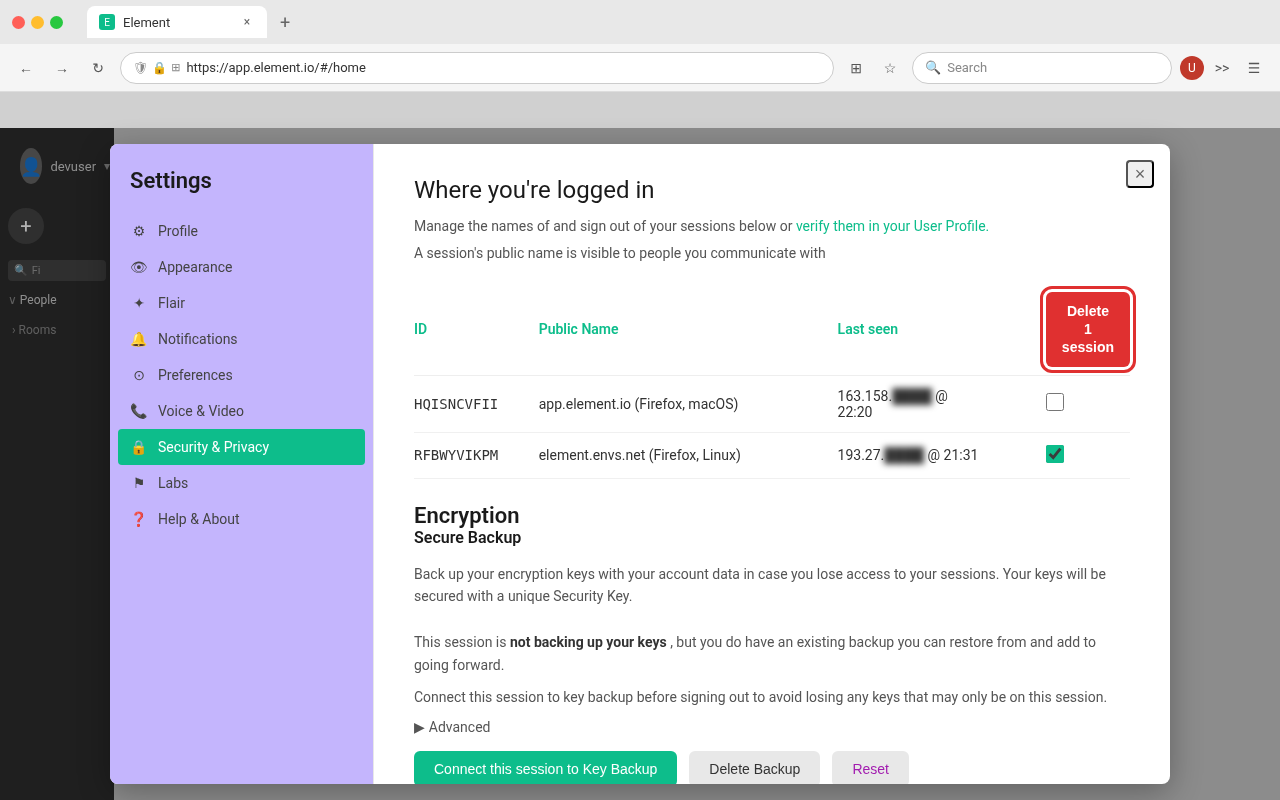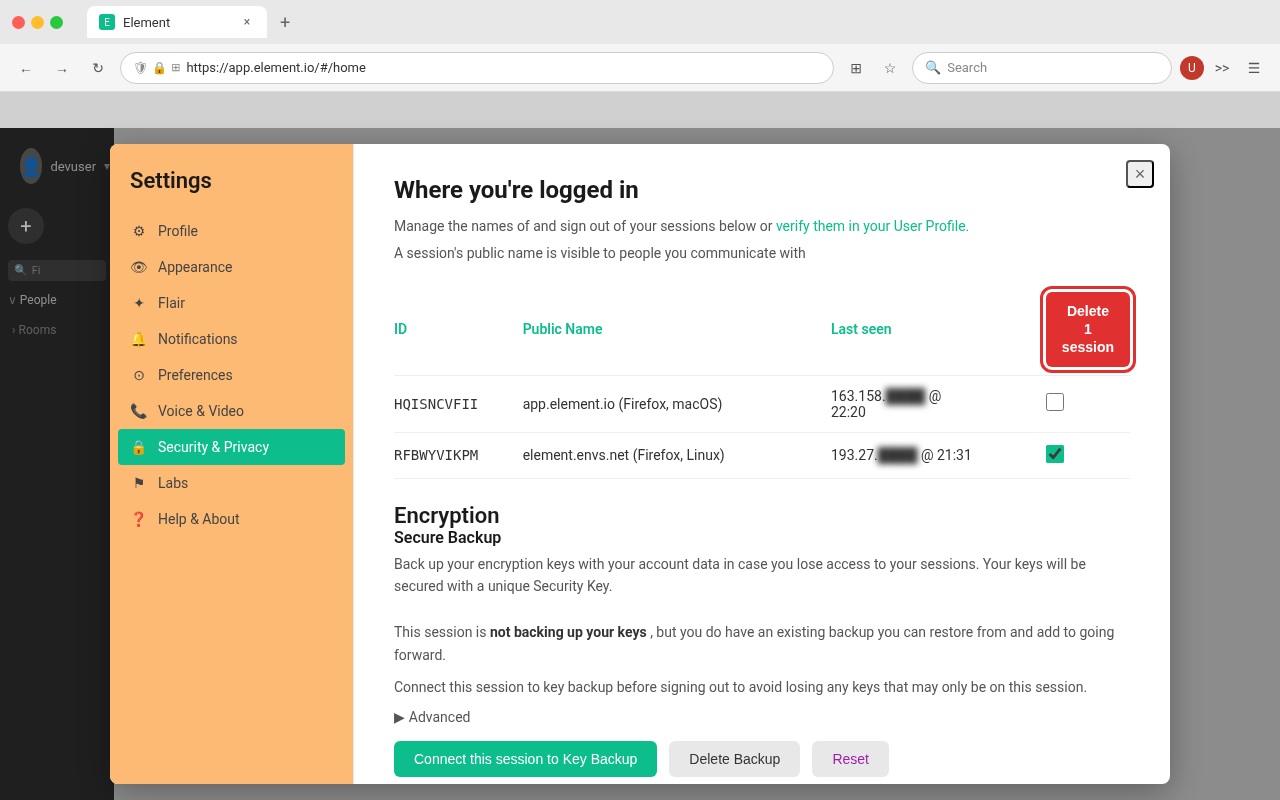--- a/index.html
+++ b/index.html
@@ -240,22 +240,22 @@
       border-radius: 8px;
       width: 1060px;
       max-height: 640px;
       display: flex;
       overflow: hidden;
       box-shadow: 0 8px 32px rgba(0,0,0,0.3);
     }
 
     
     .settings-nav {
-      width: 244px;
-      background: #fdba74;
+      width: 264px;
+      background: #c4b5fd;
       border-right: 1px solid #e8e8e8;
       padding: 24px 0;
       flex-shrink: 0;
     }
 
     .settings-title {
       font-size: 22px;
       font-weight: 600;
       color: #1a1a1a;
       padding: 0 20px 20px 20px;
@@ -307,21 +307,21 @@
       align-items: center;
       justify-content: center;
       cursor: pointer;
       color: #666;
       font-size: 18px;
       border-radius: 4px;
     }
 
     .section-title {
       font-size: 24px;
-      font-weight: 700;
+      font-weight: 400;
       color: #1a1a1a;
       margin-bottom: 12px;
     }
 
     .section-desc {
       font-size: 14px;
       color: #555;
       margin-bottom: 6px;
       line-height: 1.5;
     }
@@ -405,21 +405,21 @@
       font-size: 22px;
       font-weight: 600;
       color: #1a1a1a;
       margin: 24px 0 0 0;
     }
 
     .backup-title {
       font-size: 16px;
       font-weight: 600;
       color: #1a1a1a;
-      margin-bottom: 6px;
+      margin-bottom: 16px;
     }
 
     .backup-desc {
       font-size: 14px;
       color: #555;
       margin-bottom: 24px;
       line-height: 1.6;
     }
 
     .not-backing-text {

